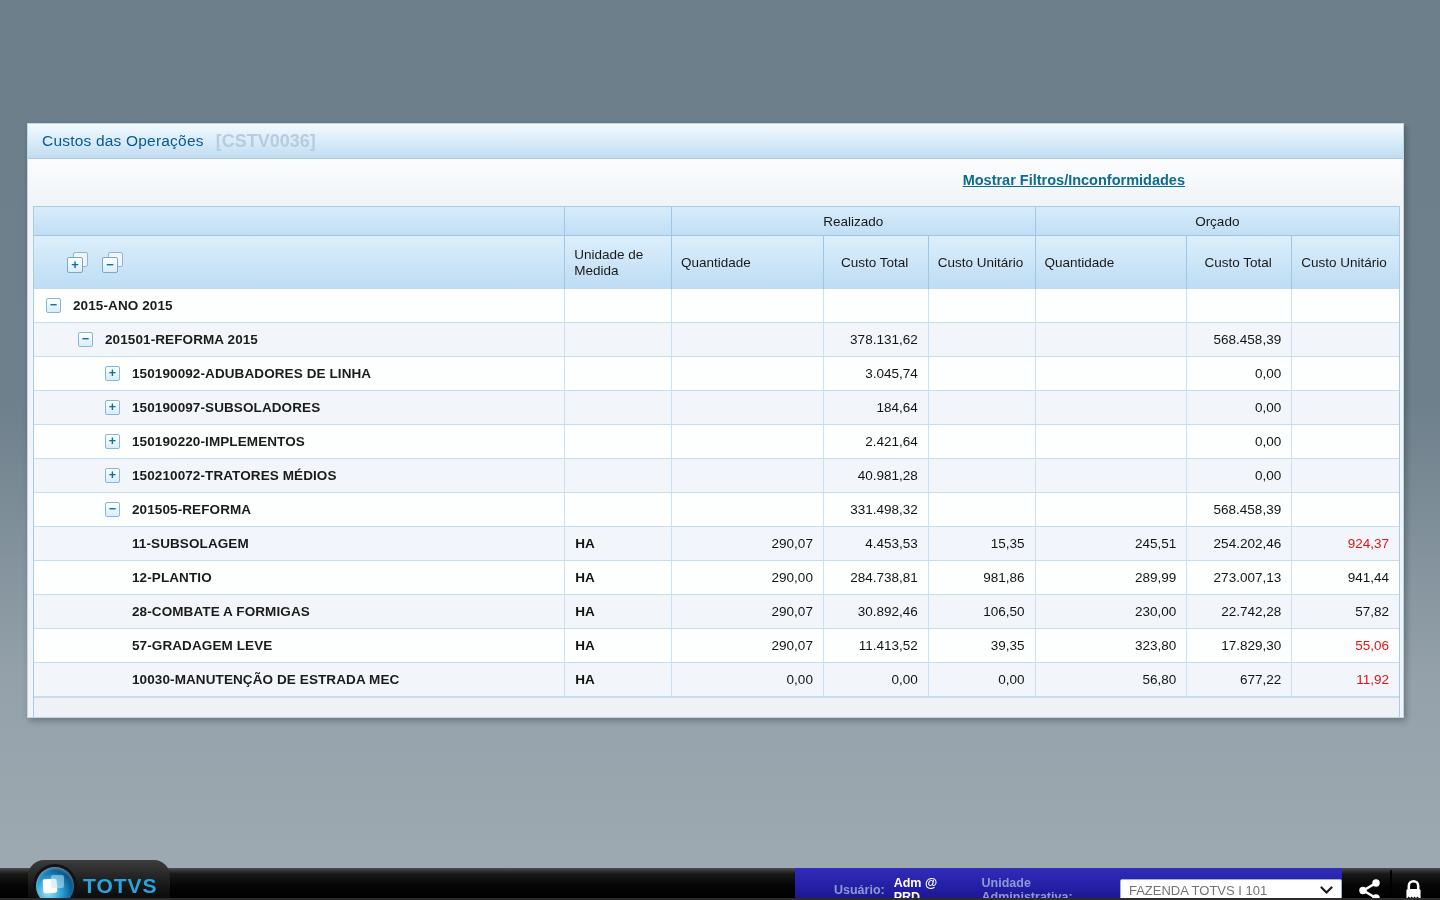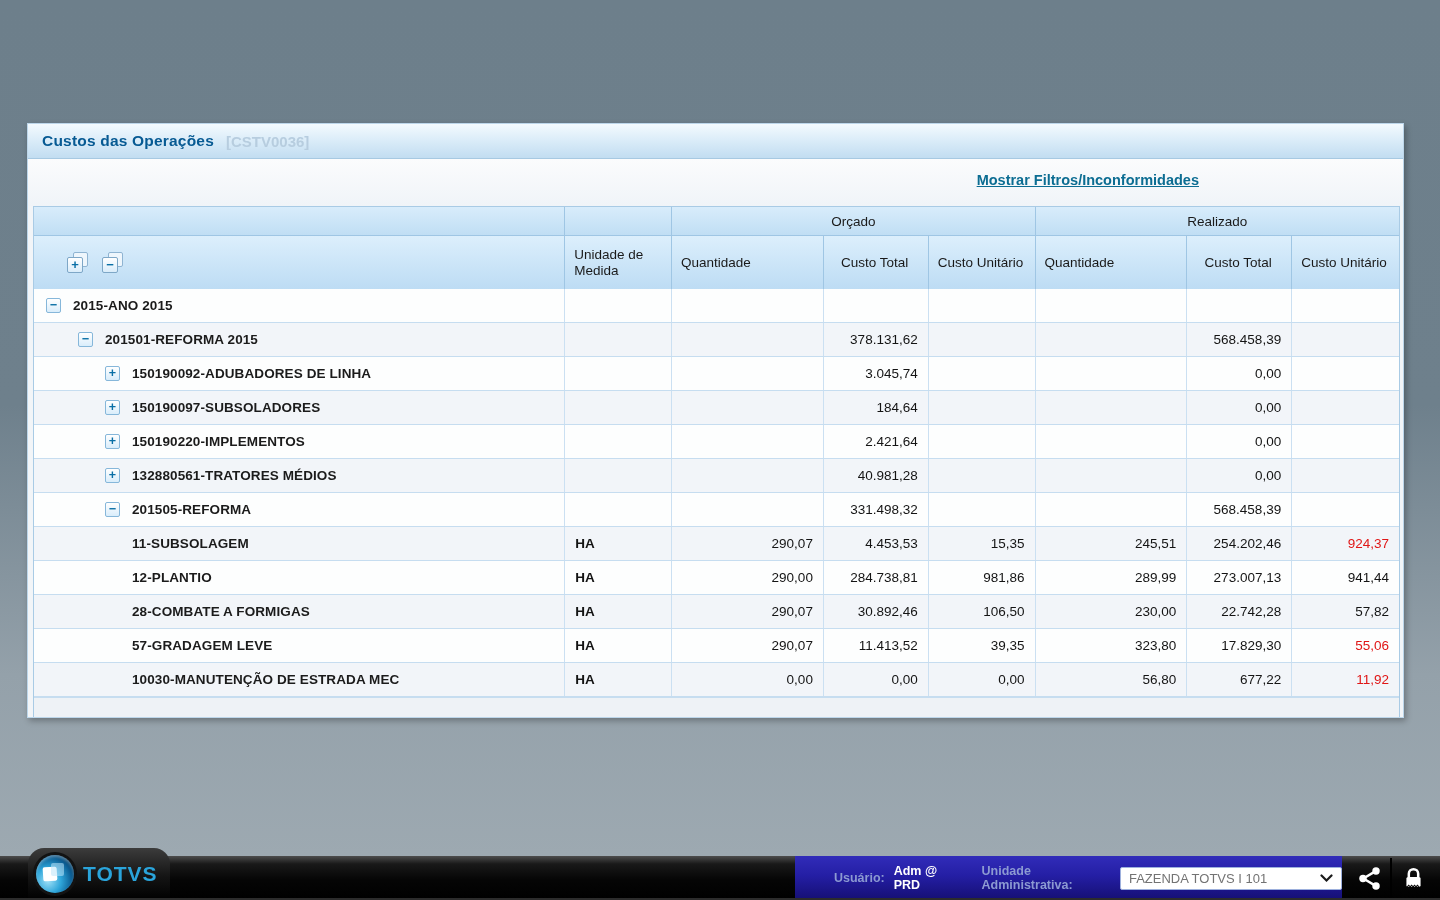--- a/index.html
+++ b/index.html
@@ -7,25 +7,25 @@
     font-family:"Liberation Sans", sans-serif; }
   body { background:linear-gradient(180deg,#6d7f8b 0%,#6e808c 45%,#94a1aa 75%,#9da9b1 95%); position:relative; }
 
   
   .panel { position:absolute; left:27px; top:123px; width:1377px; height:595px;
     background:#f2f5f8; border:1px solid #bcd6ea;
     box-shadow:2px 3px 6px rgba(0,0,0,.28); }
 
   .title-bar { height:35px; background:linear-gradient(180deg,#f3fafe 0%,#dcedf9 45%,#c2ddf1 100%);
     border-bottom:1px solid #a7c9e2; display:flex; align-items:center; padding-left:14px; }
-  .title-bar .title { font-size:15.5px; font-weight:bold; color:#075a93; letter-spacing:.2px;text-align:center; }
-  .title-bar .code { font-size:15px; font-weight:bold; color:#b7cddf; margin-left:12px; }
+  .title-bar .title { font-size:15.5px; font-weight:normal; color:#075a93; letter-spacing:.2px;text-align:center; }
+  .title-bar .code { font-size:18px; font-weight:bold; color:#b7cddf; margin-left:12px; }
 
   .toolbar { height:47px; background:linear-gradient(180deg,#fbfcfd,#f0f4f8); position:relative; }
-  .filters-link { position:absolute; right:204px; top:13px; font-size:14.5px; font-weight:bold;
+  .filters-link { position:absolute; right:218px; top:13px; font-size:14.5px; font-weight:bold;
     color:var(--link,#0c6d92); text-decoration:underline; cursor:pointer; }
 
   
   .grid { margin-left:5px; margin-right:4px; width:1367px; border:1px solid #a9cbe5; border-bottom:none; background:#fff; }
   .tr, .ghr, .shr { display:flex; }
   .ghr { height:28px; background:linear-gradient(180deg,#d8ecfb 0%,#c0def4 100%); }
   .shr { height:54px; background:linear-gradient(180deg,#dcef fc 0%,#bddcf4 100%);
     background:linear-gradient(180deg,#dceffc 0%,#bddcf4 100%); border-top:1px solid #9fc6e4; }
   .gh, .sh { border-right:1px solid #9fc6e4; font-size:13.5px; color:#1a1a1a; }
   .gh.span { display:flex; align-items:center; justify-content:center; }
@@ -56,21 +56,21 @@
 
   .tree-cell { padding-left:12px; }
   .toggle { flex:0 0 15px; width:15px; height:15px; margin-right:12px;
     border:1px solid #86b7da; border-radius:2px; background:linear-gradient(180deg,#ffffff,#d9edfb);
     color:#0a6fa6; font-weight:bold; font-size:12.5px; line-height:13px; text-align:center; cursor:pointer; }
   .row-label { font-weight:bold; color:#1b1b1b; letter-spacing:.1px; }
 
   .grid-footer { height:20px; background:#eef2f6; border-top:1px solid #c6ddf0; }
 
   
-  .bottom-bar { position:absolute; left:0; bottom:0; width:1440px; height:44px;
+  .bottom-bar { position:absolute; left:0; bottom:0; width:1440px; height:32px;
     background:linear-gradient(180deg,#4d4d4d 0%,#191919 18%,#050505 55%,#000 100%);margin-top:33px; }
   .bottom-bar::after { content:""; position:absolute; bottom:0; left:0; width:100%; height:2px; background:#2c2c2c; }
 
   .logo-tab { position:absolute; left:28px; top:-8px; width:142px; height:52px;
     background:linear-gradient(180deg,#3c3c3c,#141414 55%,#000); border-radius:16px 16px 0 0;
     display:flex; align-items:center; }
   .totvs-ball { position:relative; width:38px; height:38px; margin-left:8px; border-radius:50%;
     background:radial-gradient(circle at 32% 68%, #9fe0f7 0%, #2fa6da 35%, #0b5d93 65%, #032036 95%);
     box-shadow:0 0 0 3px #131313, inset 0 2px 3px rgba(255,255,255,.35); }
   .totvs-ball .sq1 { position:absolute; left:7px; top:12px; width:14px; height:14px; background:#fff; border-radius:2px; transform:rotate(-4deg); }
@@ -102,22 +102,22 @@
   </div>
 
   <div class="toolbar">
     <a class="filters-link">Mostrar Filtros/Inconformidades</a>
   </div>
 
   <div class="grid">
     <div class="ghr">
       <div class="gh w-tree"></div>
       <div class="gh w-unit"></div>
+      <div class="gh span w-span">Realizado</div>
       <div class="gh span w-span">Orçado</div>
-      <div class="gh span w-span">Realizado</div>
     </div>
 
     <div class="shr">
       <div class="sh w-tree">
         <div class="sheet-btns">
           <div class="sheet-btn">
             <span class="back"></span>
             <span class="front">+</span>
           </div>
           <div class="sheet-btn">
@@ -197,21 +197,21 @@
     <div class="td num w-q"></div>
     <div class="td num w-ct">2.421,64</div>
     <div class="td num w-cu"></div>
     <div class="td num w-q"></div>
     <div class="td num w-ct">0,00</div>
     <div class="td num last w-cu"></div>
   </div>
         <div class="tr odd">
     <div class="td tree-cell w-tree" style="padding-left: 71px;">
       <span class="toggle">+</span>
-      <span class="row-label">132880561-TRATORES MÉDIOS</span>
+      <span class="row-label">150210072-TRATORES MÉDIOS</span>
     </div>
     <div class="td left w-unit"></div>
     <div class="td num w-q"></div>
     <div class="td num w-ct">40.981,28</div>
     <div class="td num w-cu"></div>
     <div class="td num w-q"></div>
     <div class="td num w-ct">0,00</div>
     <div class="td num last w-cu"></div>
   </div>
         <div class="tr">

